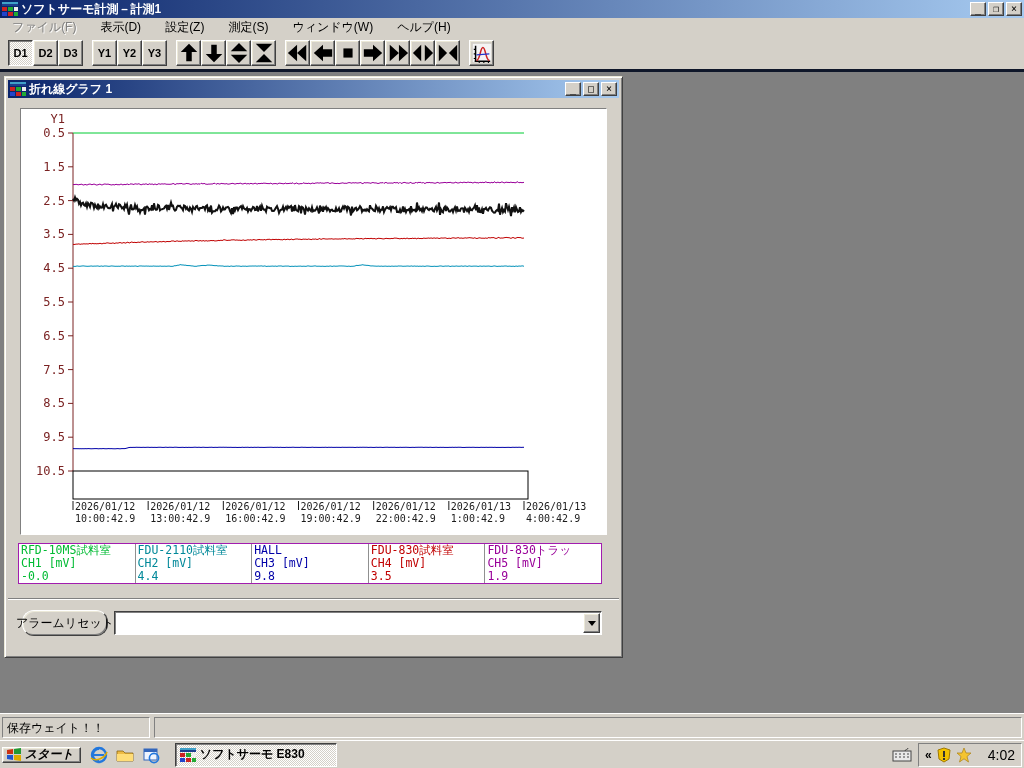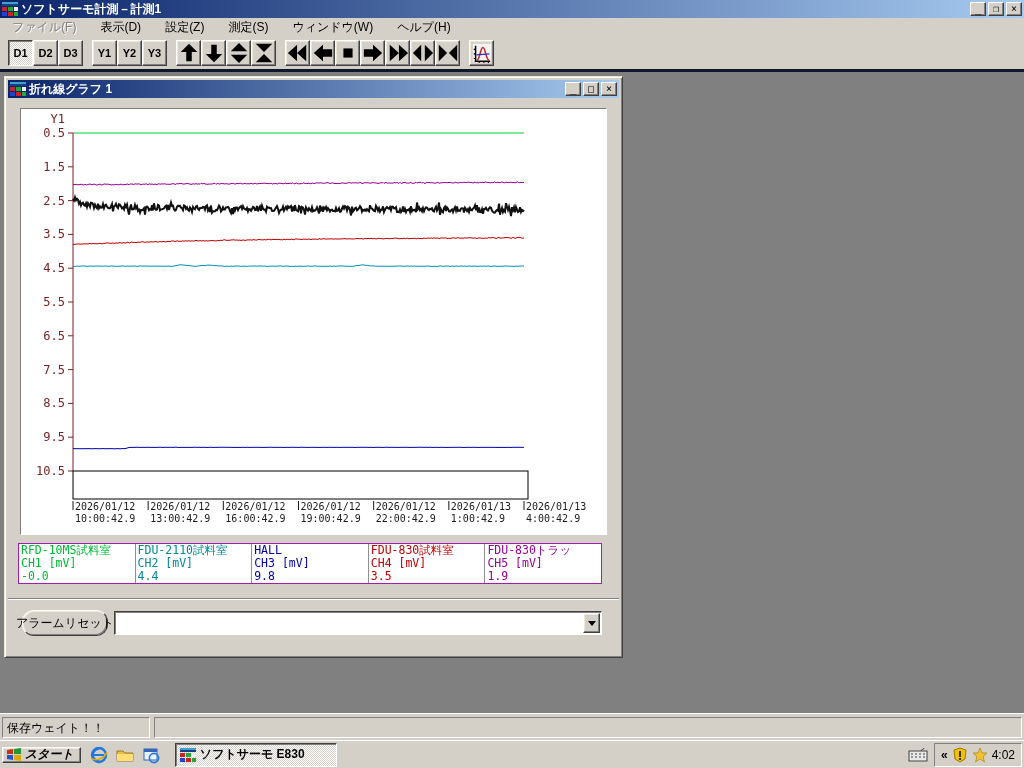--- a/index.html
+++ b/index.html
@@ -97,21 +97,21 @@
   .qlaunch { display:flex; align-items:center; gap:6px; margin:0 8px; }
   .qlaunch .ql-icon { width:20px; height:20px; display:flex; align-items:center; justify-content:center; }
   .task-btn { height:24px; width:162px; margin-left:6px; display:flex; align-items:center; gap:4px;
     font-size:12px; font-weight:bold; padding:0 4px; white-space:nowrap; overflow:hidden; }
   .tray-spacer { flex:1; }
   .kbd-icon { margin-right:6px; }
   .tray { height:24px; display:flex; align-items:center; gap:4px; padding:0 6px;
     border-top:1px solid #808080; border-left:1px solid #808080;
     border-right:1px solid #ffffff; border-bottom:1px solid #ffffff; }
   .tray .chev { font-size:12px; font-weight:bold; color:#000; }
-  .tray .clock { font-size:12px; margin-left:0; }
+  .tray .clock { font-size:14px; margin-left:12px; }
 
   .appicon { width:16px; height:16px; display:inline-block; }
 </style>
 </head>
 <body>
 
 <div id="screen">
 
   <div class="titlebar">
     <svg class="appicon" viewBox="0 0 16 16">

